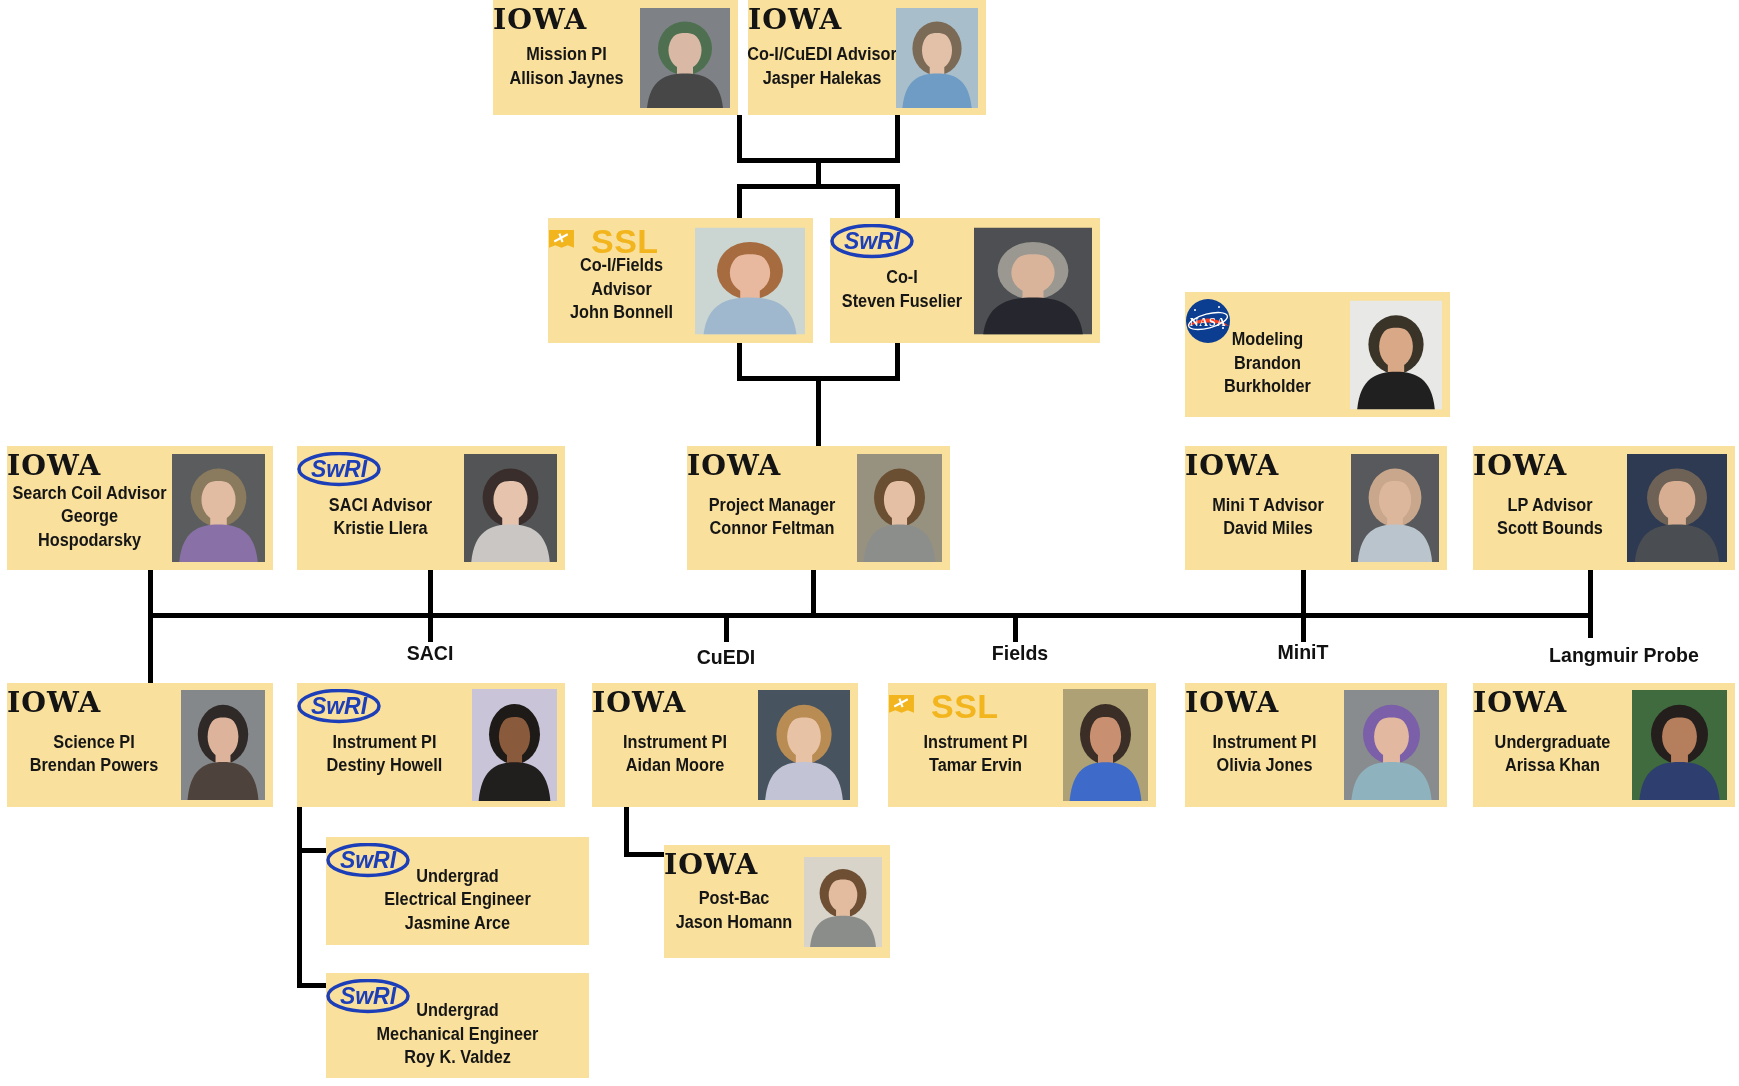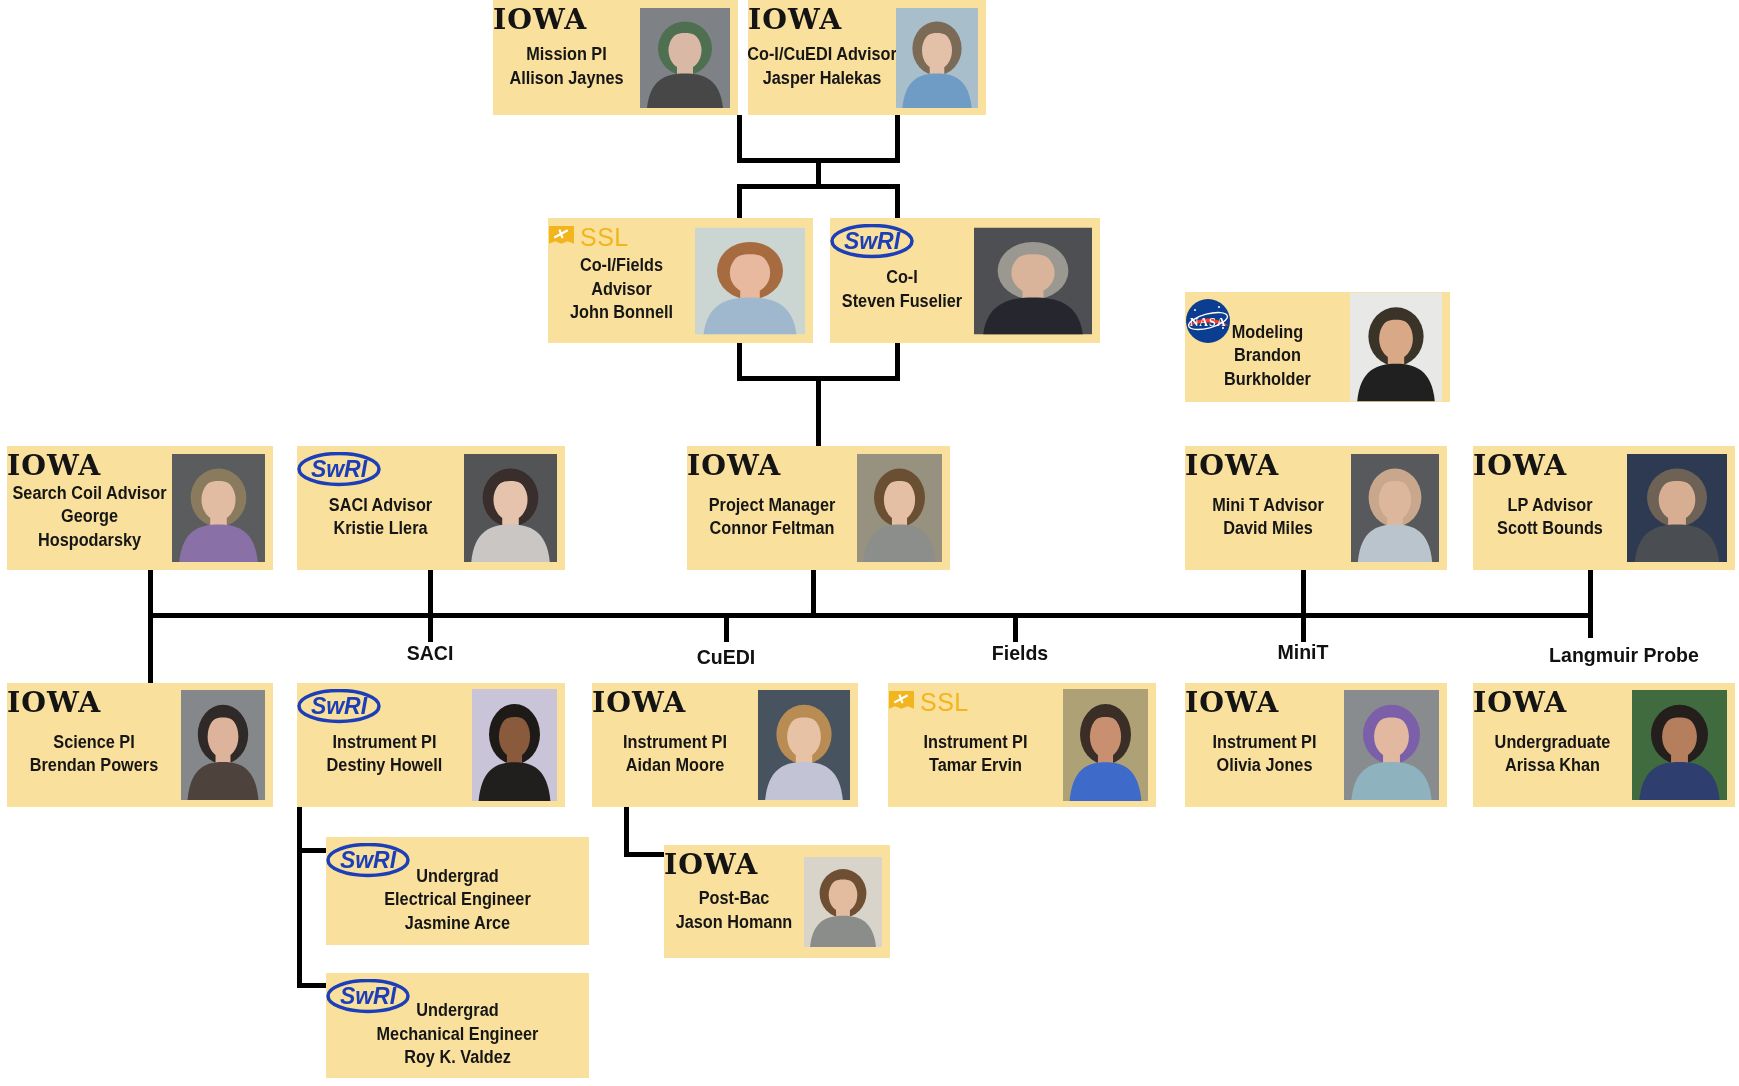--- a/index.html
+++ b/index.html
@@ -13,21 +13,21 @@
   .card{position:absolute;background:var(--card-bg,#F9E09C);}
   .logo{position:absolute;top:6px;left:0;display:flex;align-items:center;gap:5px;line-height:1;}
   .iowa-word{
     font-family:"DejaVu Serif",serif;
     font-weight:bold;
     font-size:27px;
     letter-spacing:1px;
     transform:scaleX(1.05);
     transform-origin:left center;
   }
-  .ssl-word{font-size:25px;font-weight:normal;letter-spacing:0.5px;}
+  .ssl-word{font-size:34px;font-weight:bold;letter-spacing:0.5px;margin-left:11px;}
   .txt{
     position:absolute;left:6px;top:26px;bottom:8px;
     display:flex;flex-direction:column;justify-content:center;align-items:center;
     text-align:center;
     font-weight:bold;font-size:17.5px;line-height:1.34;color:#161616;
     transform:scaleX(0.93);
   }
   .txt div{white-space:pre;}
   .photo{position:absolute;right:8px;top:50%;transform:translateY(-50%);font-size:0;}
   .branch-label{
@@ -139,21 +139,21 @@
     </div>
   <div class="photo"><svg width="118" height="107" viewBox="0 0 90 104" preserveAspectRatio="none">
           <rect width="90" height="104" fill="#4D4F52"></rect>
           <ellipse cx="45" cy="42" rx="27" ry="28" fill="#9A9890"></ellipse>
           <rect x="37" y="58" width="16" height="16" fill="#D9B49B"></rect>
           <path d="M7,104 C10,74 26,68 45,68 C64,68 80,74 83,104 Z" fill="#26262E"></path>
           <ellipse cx="45" cy="44" rx="16.5" ry="20" fill="#D9B49B"></ellipse>
           <path d="M26,40 C26,22 36,15 45,15 C54,15 64,22 64,40 C60,28 52,26 45,26 C38,26 30,28 26,40 Z" fill="#9A9890"></path>
         </svg></div>
     </div>
-    <div class="card" style="left: 1185px; top: 292px; width: 265px; height: 110px;">
+    <div class="card" style="left: 1185px; top: 292px; width: 265px; height: 125px;">
     <div class="logo">
         <svg width="46" height="46" viewBox="0 0 46 46">
           <circle cx="23" cy="23" r="22" fill="#0B3D91"></circle>
           <circle cx="10" cy="12" r="1" fill="#fff"></circle>
           <circle cx="34" cy="9" r="1" fill="#fff"></circle>
           <circle cx="38" cy="30" r="1" fill="#fff"></circle>
           <path d="M2,28 Q23,13 44,28 Q23,21 2,28 Z" fill="#FC3D21"></path>
           <ellipse cx="23" cy="23" rx="20" ry="7" fill="none" stroke="#ffffff" stroke-width="1.3" transform="rotate(-15 23 23)"></ellipse>
           <text x="23" y="28" text-anchor="middle" font-family="Liberation Serif, serif" font-size="12" font-weight="bold" letter-spacing="1" fill="#ffffff">NASA</text>
         </svg>

